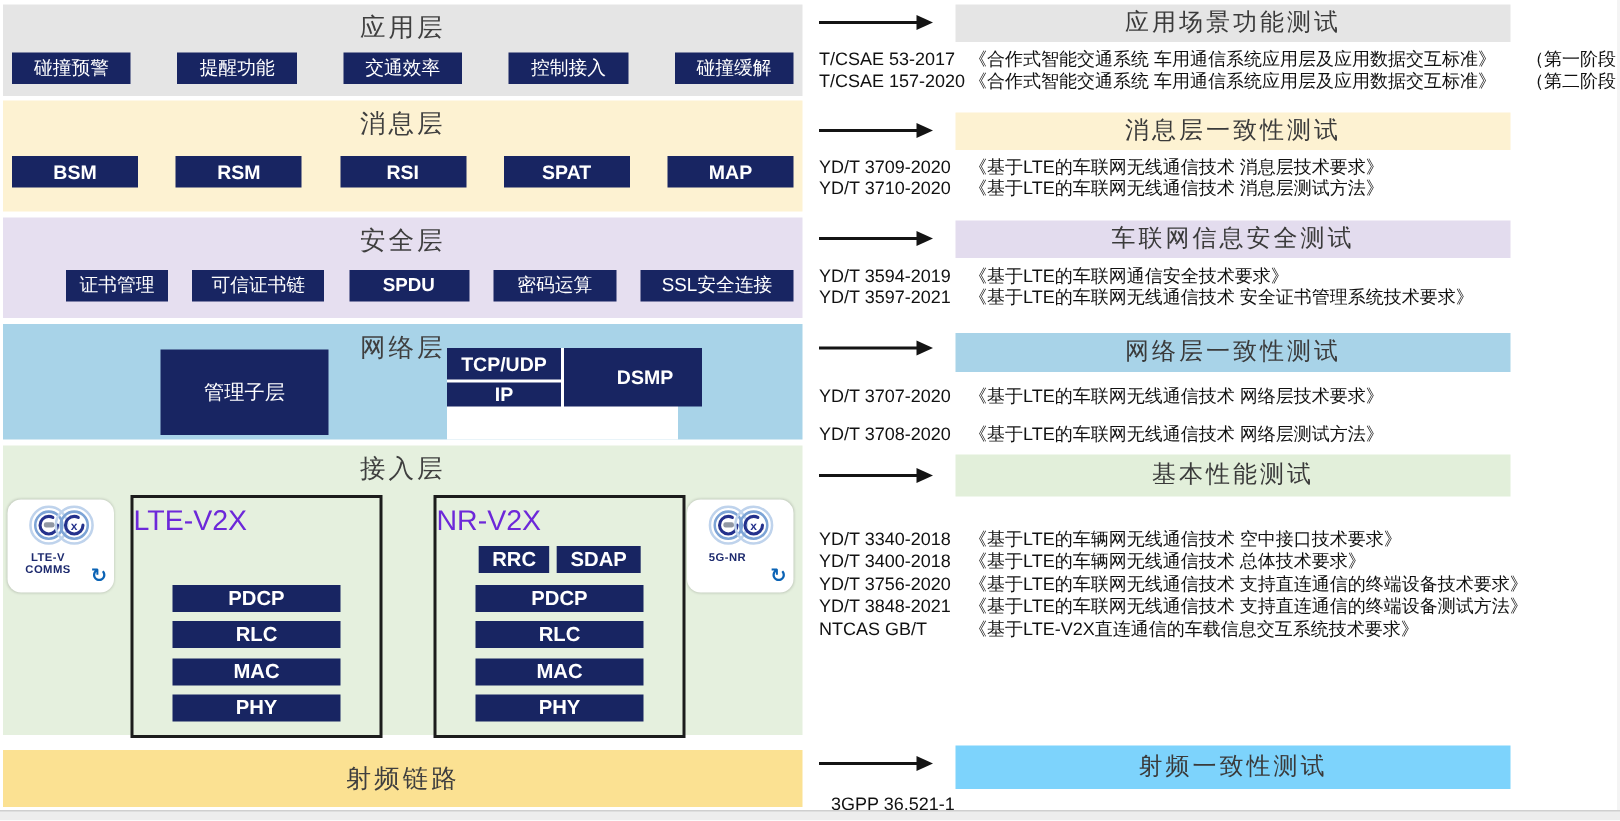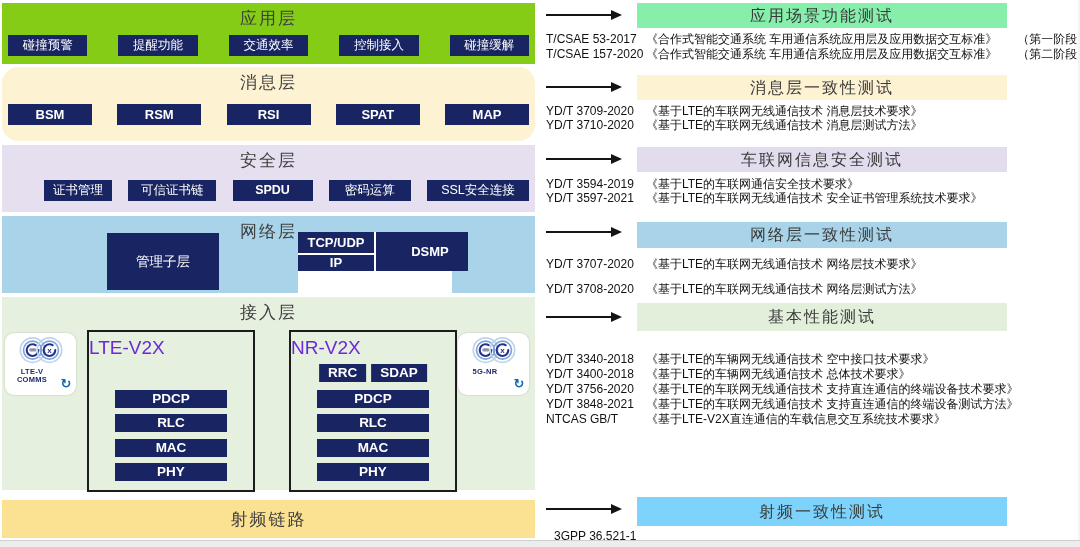--- a/index.html
+++ b/index.html
@@ -1,21 +1,21 @@
 <!DOCTYPE html>
 <html><head>
 <meta charset="utf-8">
 <style>
   html,body{margin:0;padding:0;background:#fff;}
   .canvas{position:relative;width:1080px;height:547px;background:#fff;overflow:hidden;
           font-family:"Liberation Sans","DejaVu Sans",sans-serif;color:#111;}
   
   .band{position:absolute;left:2px;width:533px;}
-  .b0{top:3px;height:61px;background:#84cc16;text-decoration:underline;}
-  .b1{top:67px;height:74px;background:#fdf2d2;border-radius:16px;}
+  .b0{top:3px;height:61px;background:#e5e5e5;text-decoration:underline;}
+  .b1{top:67px;height:74px;background:#fdf2d2;}
   .b2{top:145px;height:67px;background:#e6dff0;}
   .b3{top:216px;height:77px;background:#a8d3e8;}
   .b4{top:297px;height:193px;background:#e5f0de;}
   .b5{top:500px;height:38px;background:#fbe192;}
   .band-title{position:absolute;top:4px;left:0;width:100%;text-align:center;
               font-size:17px;color:#3f3f3f;letter-spacing:2px;}
   .b5 .band-title{top:50%;transform:translateY(-50%);}
   .chip{background:#182562;color:#fff;text-align:center;}
   .latin{font-weight:700;}
   .chip-row{position:absolute;left:6px;right:6px;display:flex;justify-content:space-between;}
@@ -62,21 +62,21 @@
   .tsec{position:absolute;left:540px;width:540px;}
   .s0{top:3px}.s1{top:75px}.s2{top:147px}.s3{top:222px}.s4{top:303px}.s5{top:497px}
   .arrow{position:absolute;left:6px;top:11px;width:66px;height:2px;background:#141414;}
   .arrow::after{content:"";position:absolute;right:-10px;top:-4px;
                 border-left:11px solid #141414;border-top:5px solid transparent;
                 border-bottom:5px solid transparent;}
   .s3 .arrow{top:9px}
   .s4 .arrow{top:13px}
   .thead{position:absolute;left:97px;top:0;width:370px;height:25px;line-height:25px;
          text-align:center;font-size:16px;color:#3a3a3a;letter-spacing:2px;}
-  .h0{background:#86efac;}
+  .h0{background:#e5e5e5;}
   .h1{background:#fdf2d2;}
   .h2{background:#e3dcee;}
   .h3{background:#a8d3e8;height:26px;line-height:26px;}
   .h4{background:#e2efda;height:28px;line-height:28px;}
   .h5{background:#7dd3fc;height:29px;line-height:29px;}
   .tlist{position:absolute;left:6px;font-size:12px;color:#111;white-space:nowrap;}
   .s0 .tlist{top:29px;line-height:15px;}
   .s1 .tlist{top:29px;line-height:14px;}
   .s2 .tlist{top:30px;line-height:14px;}
   .s3 .tlist{top:30px;line-height:25px;}

